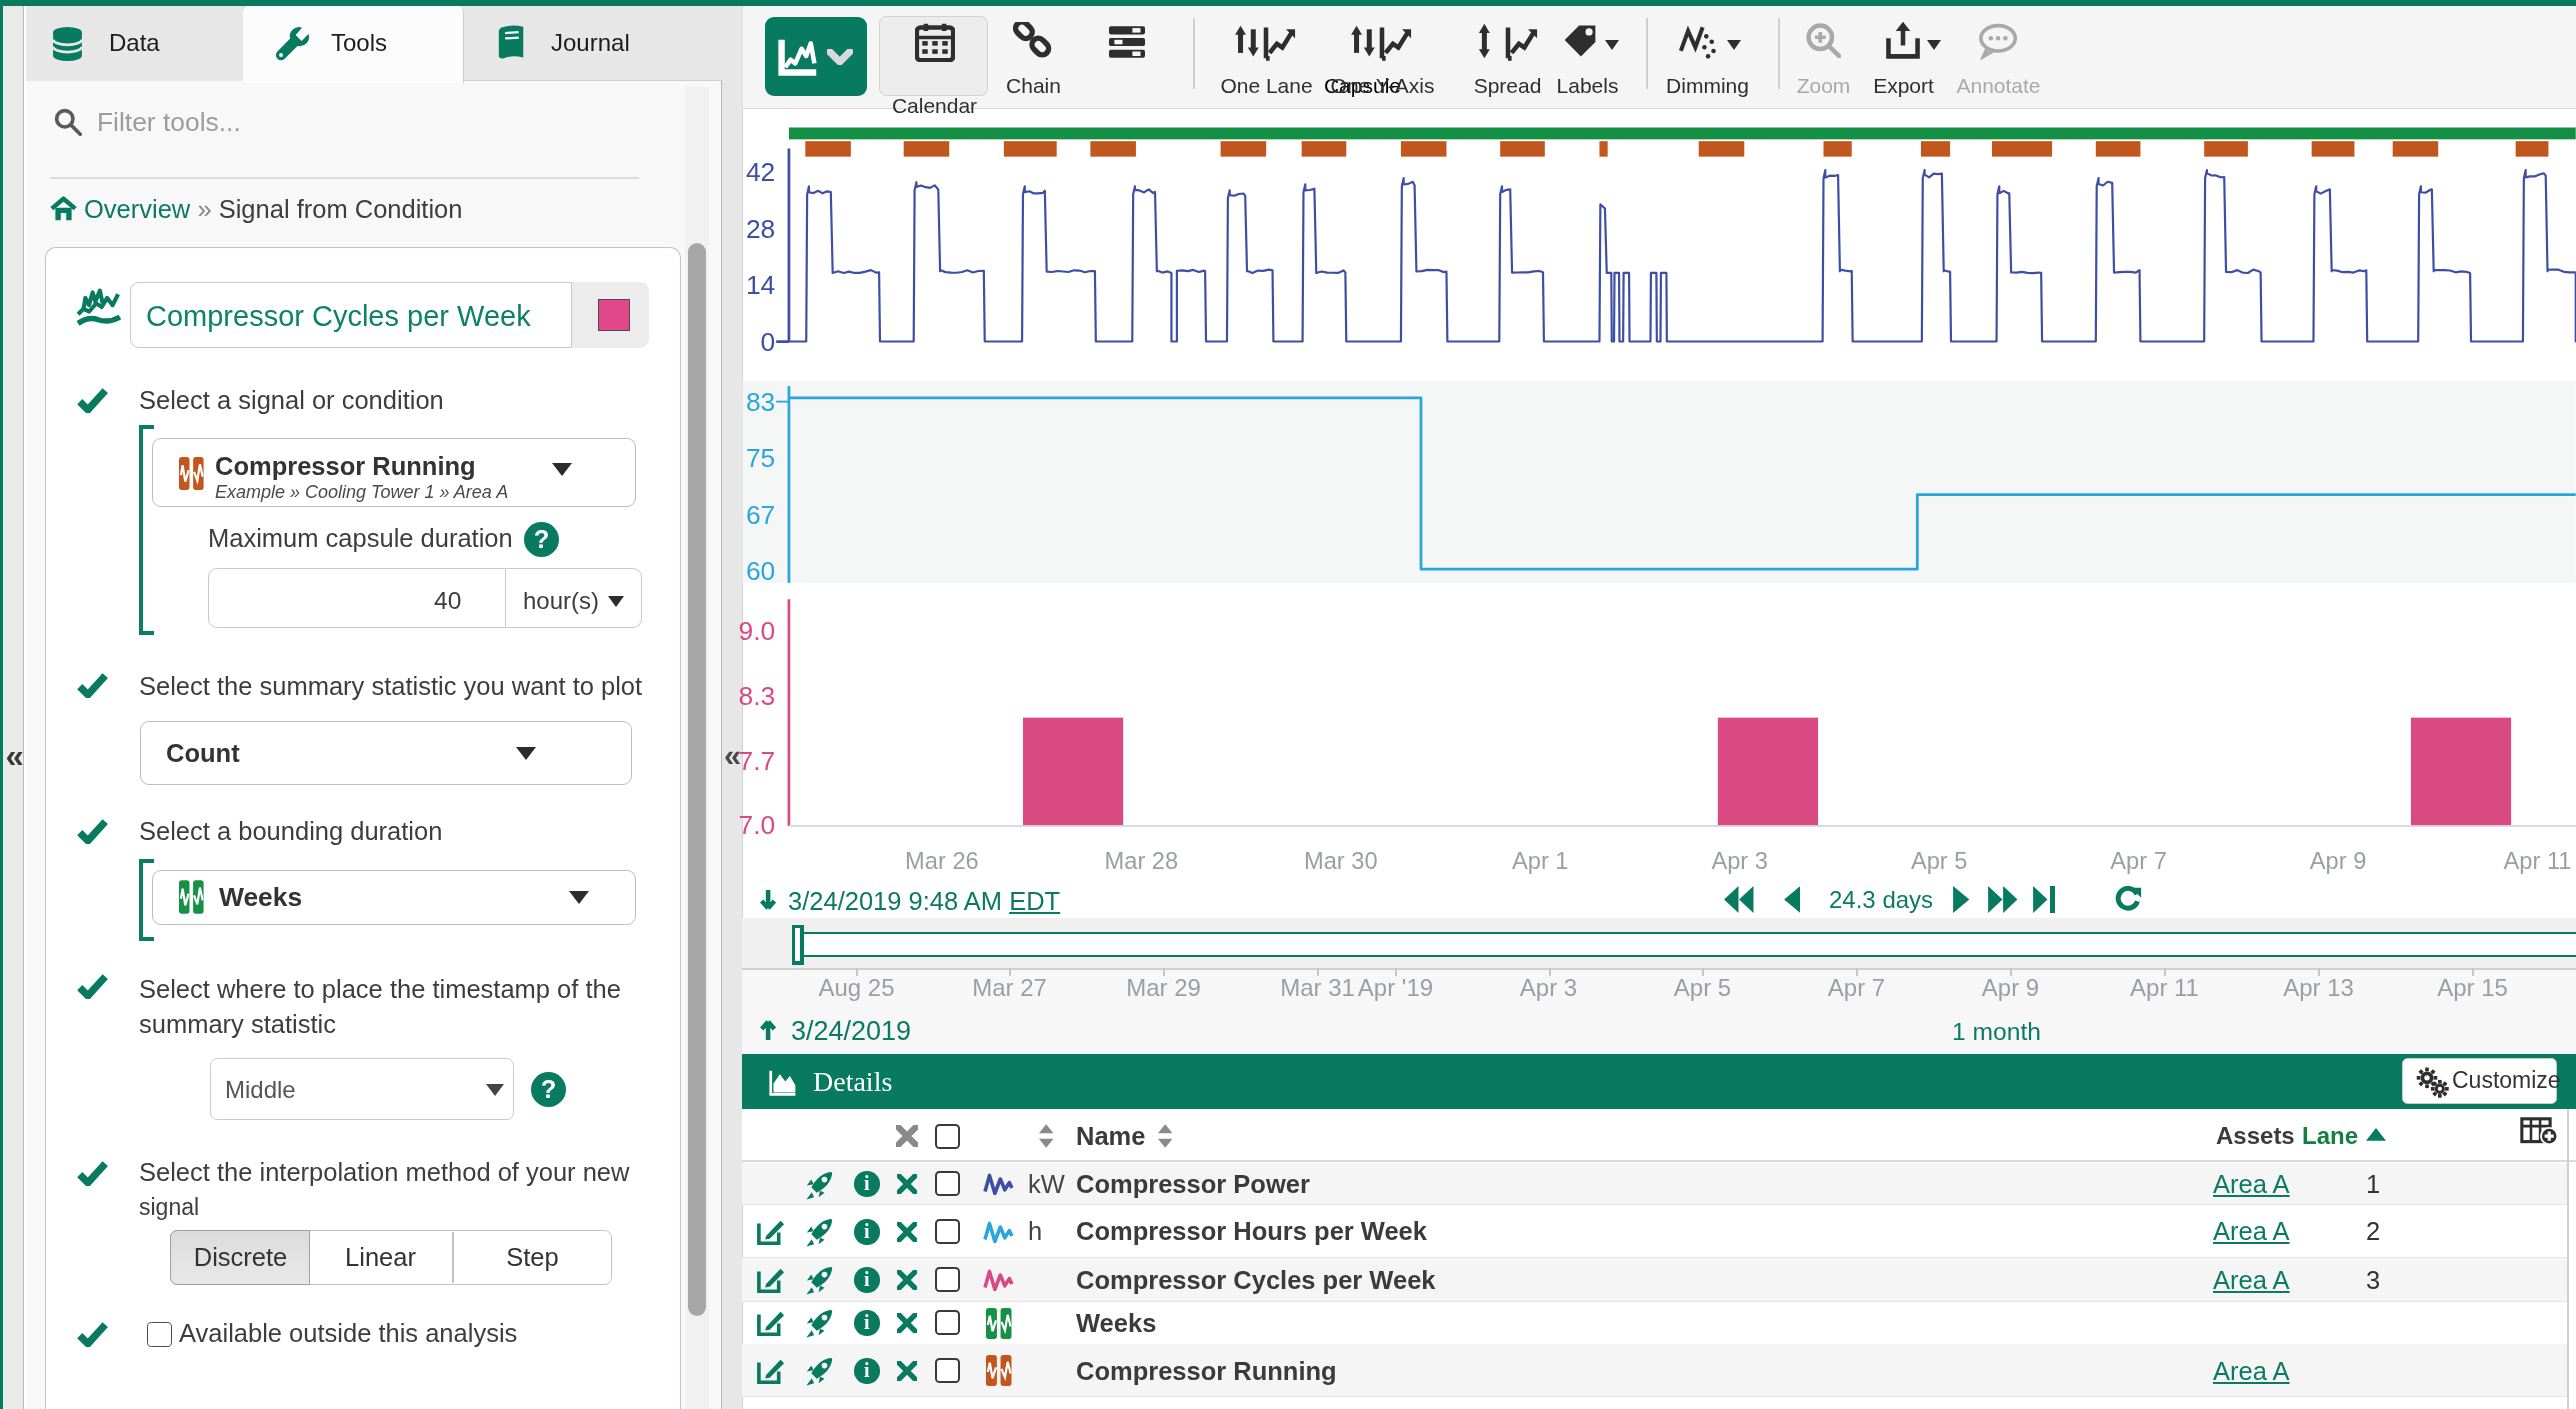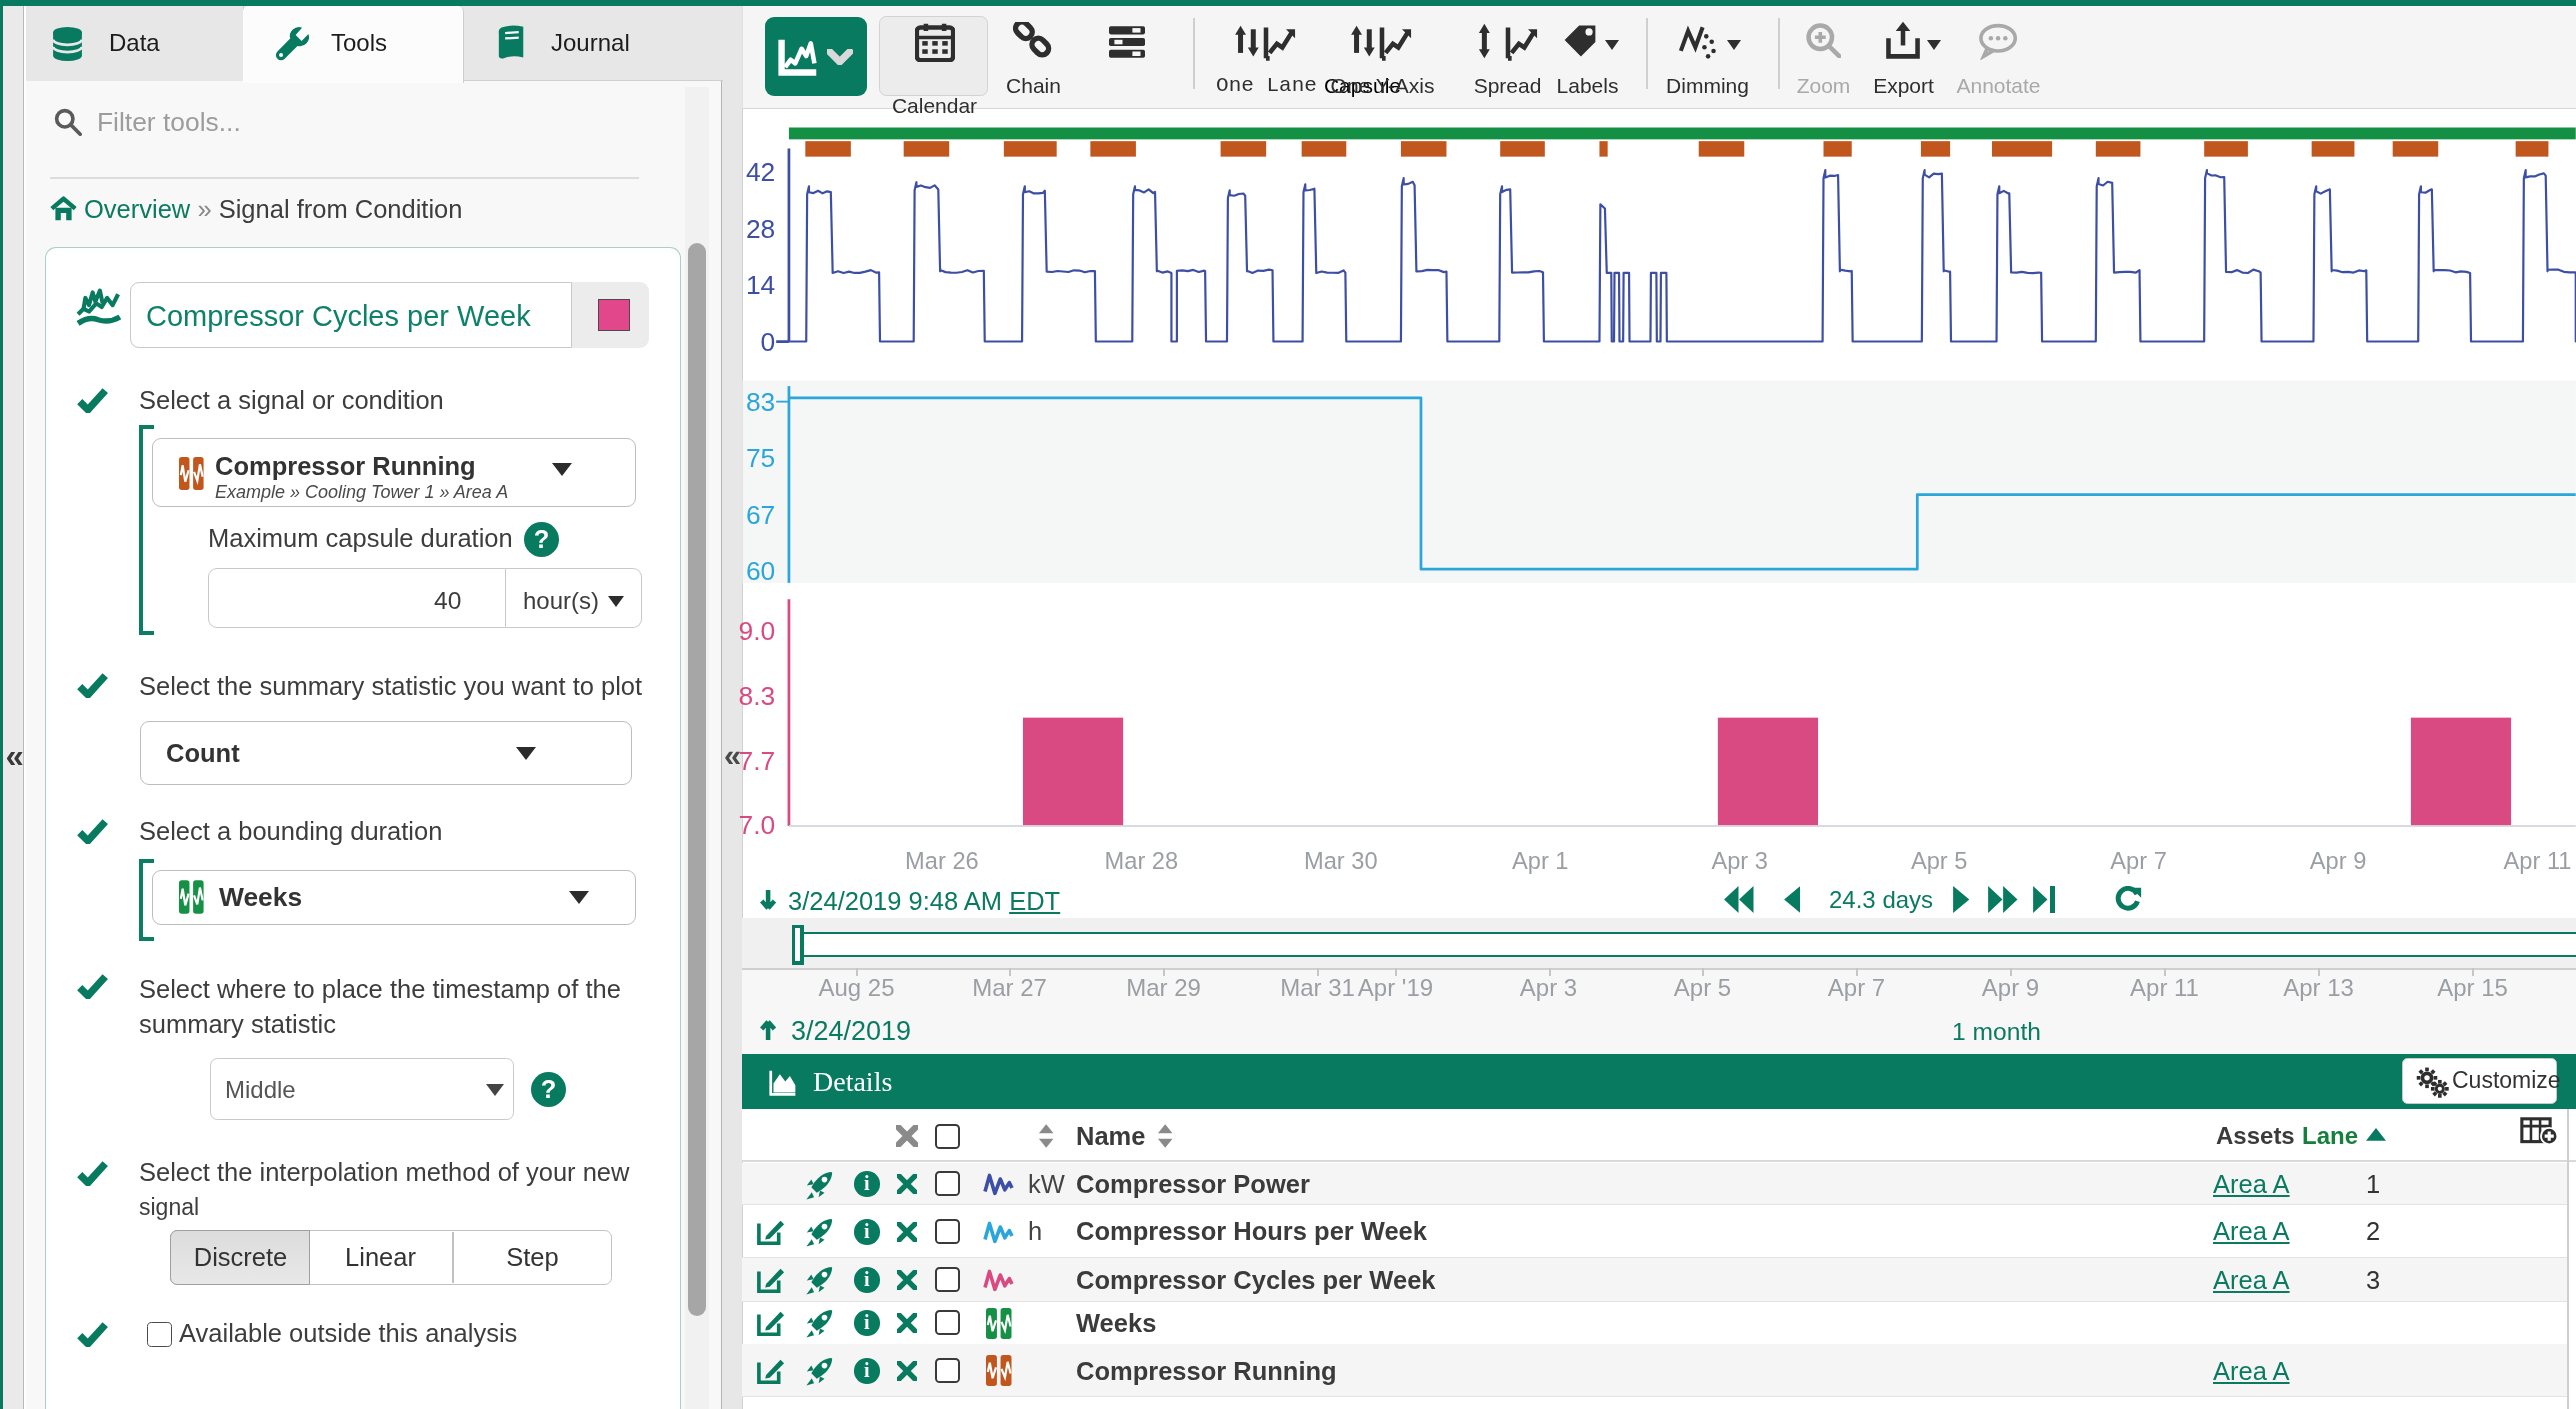--- a/index.html
+++ b/index.html
@@ -177,21 +177,21 @@
       <path d="M2 14 L8 4 L14 14 Z" stroke="none"></path>
       <path d="M22 8 L22 30" fill="none"></path>
       <path d="M16 28 L22 38 L28 28 Z" stroke="none"></path>
     </g>
     <g stroke="#2e2e2e" stroke-width="5" fill="none">
       <path d="M36 6 L36 40 M36 40 L40 40" stroke-width="5"></path>
       <path d="M40 34 L48 24 L54 28 L64 12"></path>
     </g>
     <path d="M58 8 L68 8 L68 18 Z" fill="#2e2e2e"></path>
   </svg>
-<div class="abs" style="left:993px;top:70px;width:547px;text-align:center;font-size:21px;color:#2e2e2e;font-weight:normal;white-space:nowrap;line-height:31px;font-family:Liberation Mono, monospace;">One Lane</div>
+<div class="abs" style="left:993px;top:70px;width:547px;text-align:center;font-size:21px;color:#2e2e2e;font-weight:normal;white-space:nowrap;line-height:31px;">One Lane</div>
 <svg width="66" height="40" viewBox="0 0 72 44" style="position:absolute;left:1349px;top:22px;">
     <g stroke="#2e2e2e" stroke-width="5.5" fill="#2e2e2e">
       <path d="M8 12 L8 34" fill="none"></path>
       <path d="M2 14 L8 4 L14 14 Z" stroke="none"></path>
       <path d="M22 8 L22 30" fill="none"></path>
       <path d="M16 28 L22 38 L28 28 Z" stroke="none"></path>
     </g>
     <g stroke="#2e2e2e" stroke-width="5" fill="none">
       <path d="M36 6 L36 40 M36 40 L40 40" stroke-width="5"></path>
       <path d="M40 34 L48 24 L54 28 L64 12"></path>

